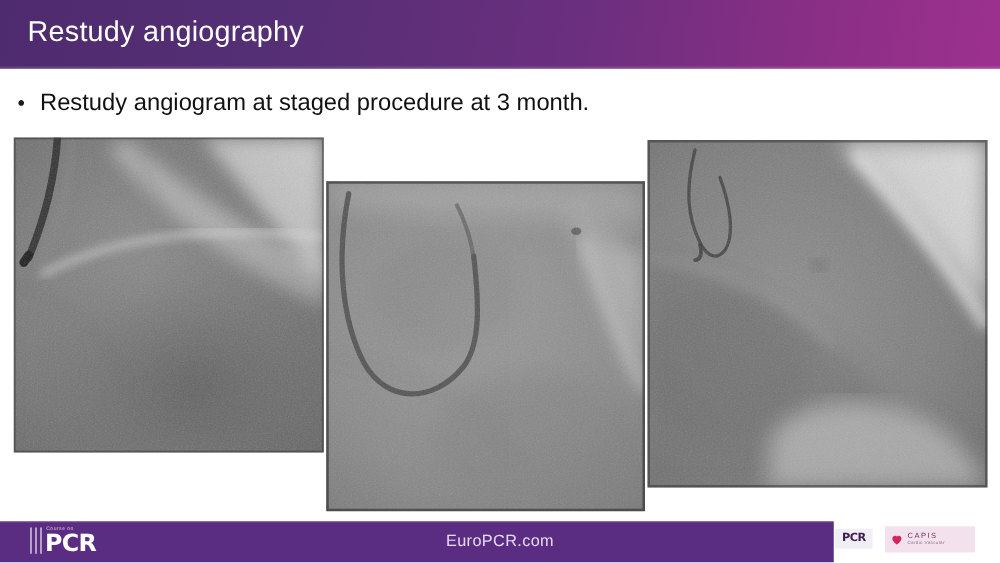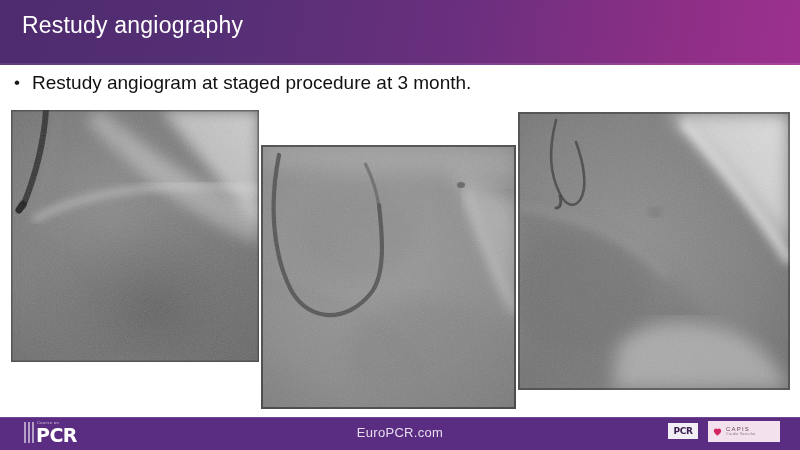--- a/index.html
+++ b/index.html
@@ -14,21 +14,21 @@
     overflow: hidden;
     font-family: "Liberation Sans", sans-serif;
     background: #ffffff;
   }
 
   
   .title-bar {
     position: absolute;
     left: 0; top: 0;
     width: 800px;
-    height: 65px;
+    height: 55px;
     background: linear-gradient(100deg, #4e2a6e 0%, #552f75 28%, #6b2f7f 58%, #8e2f86 85%, #9c3090 100%);
     box-sizing: border-box;
   }
   .title-bar::after {
     content: "";
     position: absolute;
     left: 0; bottom: 0;
     width: 100%;
     height: 2px;
     background: rgba(255,255,255,0.10);
@@ -77,21 +77,21 @@
 
   #angio-left   { left: 11px;  top: 110px; width: 248px; height: 252px; }
   #angio-mid    { left: 261px; top: 145px; width: 255px; height: 264px; }
   #angio-right  { left: 518px; top: 112px; width: 272px; height: 278px; }
 
   
   .footer-bar {
     position: absolute;
     left: 0;
     top: 417px;
-    width: 800px;
+    width: 667px;
     height: 33px;
     background: #5b2d82;
   }
   .footer-bar::before {
     content: "";
     position: absolute;
     left: 0; top: 0;
     width: 100%;
     height: 1px;
     background: rgba(255,255,255,0.12);

